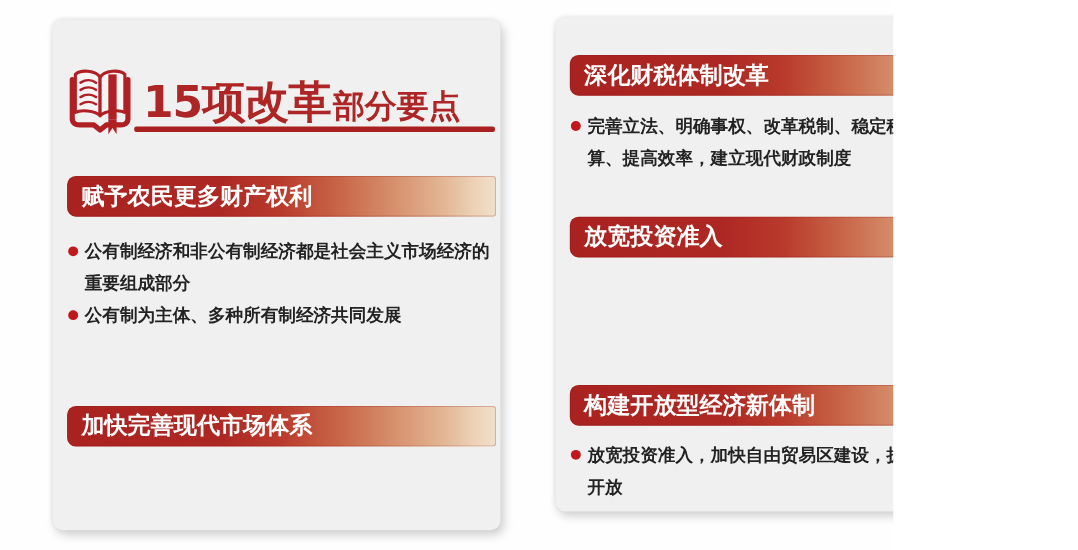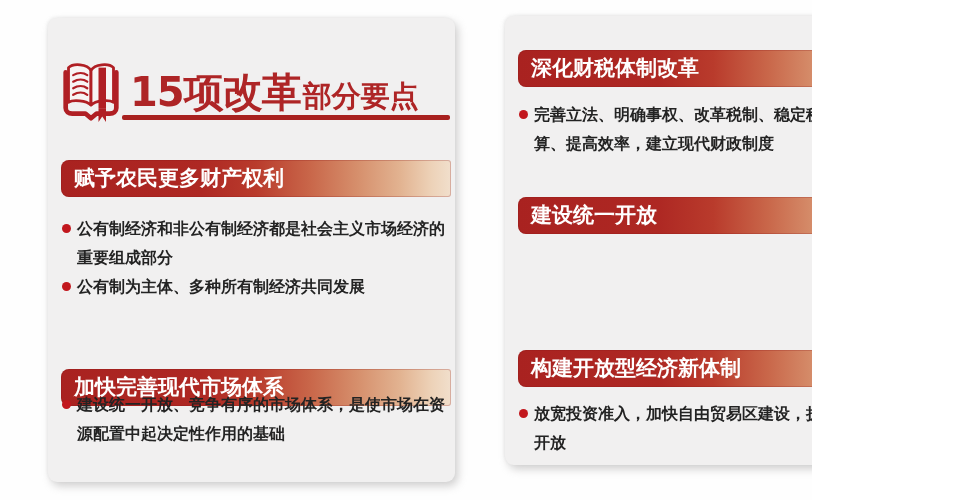--- a/index.html
+++ b/index.html
@@ -100,39 +100,33 @@
         <span class="dot"></span>
         <span>公有制经济和非公有制经济都是社会主义市场经济的重要组成部分</span>
       </div>
       <div class="bullet">
         <span class="dot"></span>
         <span>公有制为主体、多种所有制经济共同发展</span>
       </div>
     </div>
 
     <div class="section-head" id="l-h2">加快完善现代市场体系</div>
-    <div class="bullets" id="l-b2">
-      <div class="bullet">
-        <span class="dot"></span>
-        <span>建设统一开放、竞争有序的市场体系，是使市场在资源配置中起决定性作用的基础</span>
-      </div>
-    </div>
   </div>
 
   <div class="card right">
 
     <div class="section-head" id="r-h1">深化财税体制改革</div>
     <div class="bullets" id="r-b1">
       <div class="bullet">
         <span class="dot"></span>
         <span>完善立法、明确事权、改革税制、稳定税负、透明预算、提高效率，建立现代财政制度</span>
       </div>
     </div>
 
-    <div class="section-head" id="r-h2">建设统一开放</div>
+    <div class="section-head" id="r-h2">放宽投资准入</div>
 
     <div class="section-head" id="r-h3">构建开放型经济新体制</div>
     <div class="bullets" id="r-b3">
       <div class="bullet">
         <span class="dot"></span>
         <span>放宽投资准入，加快自由贸易区建设，扩大内陆沿边开放</span>
       </div>
     </div>
   </div>
 

